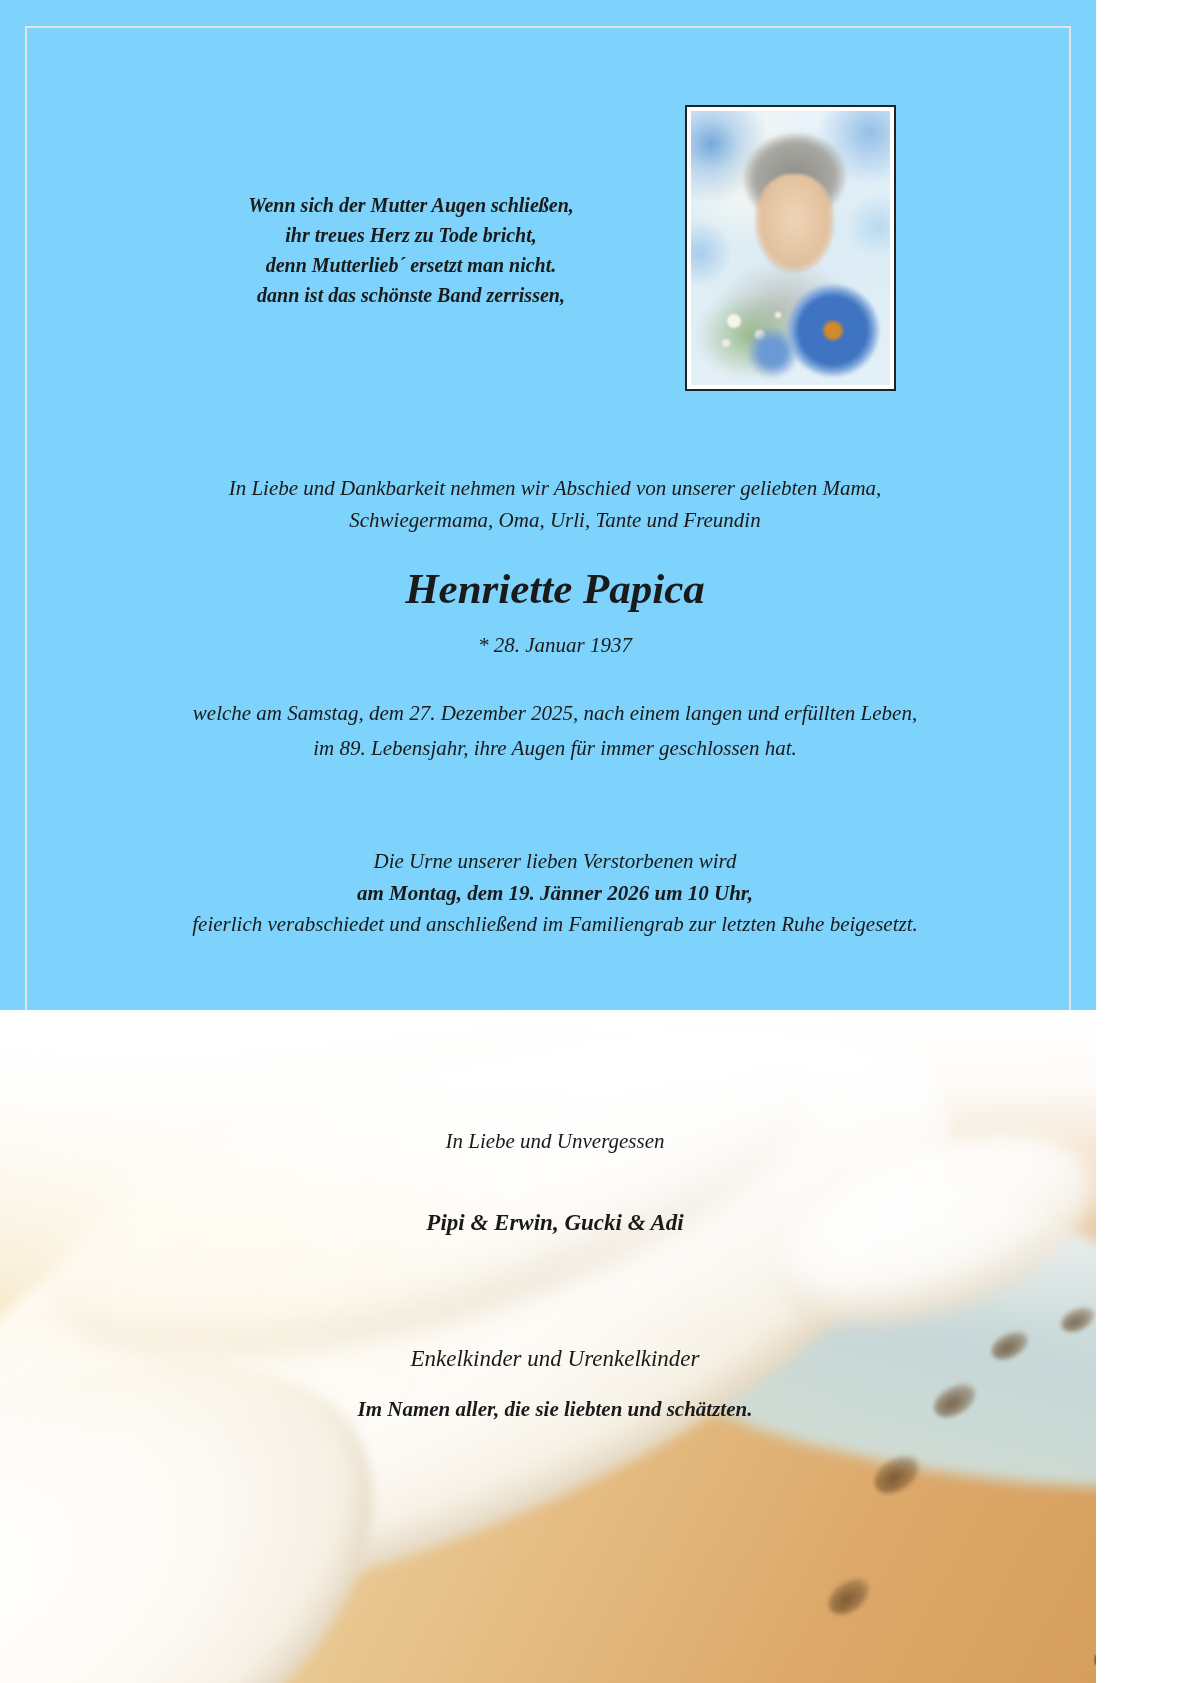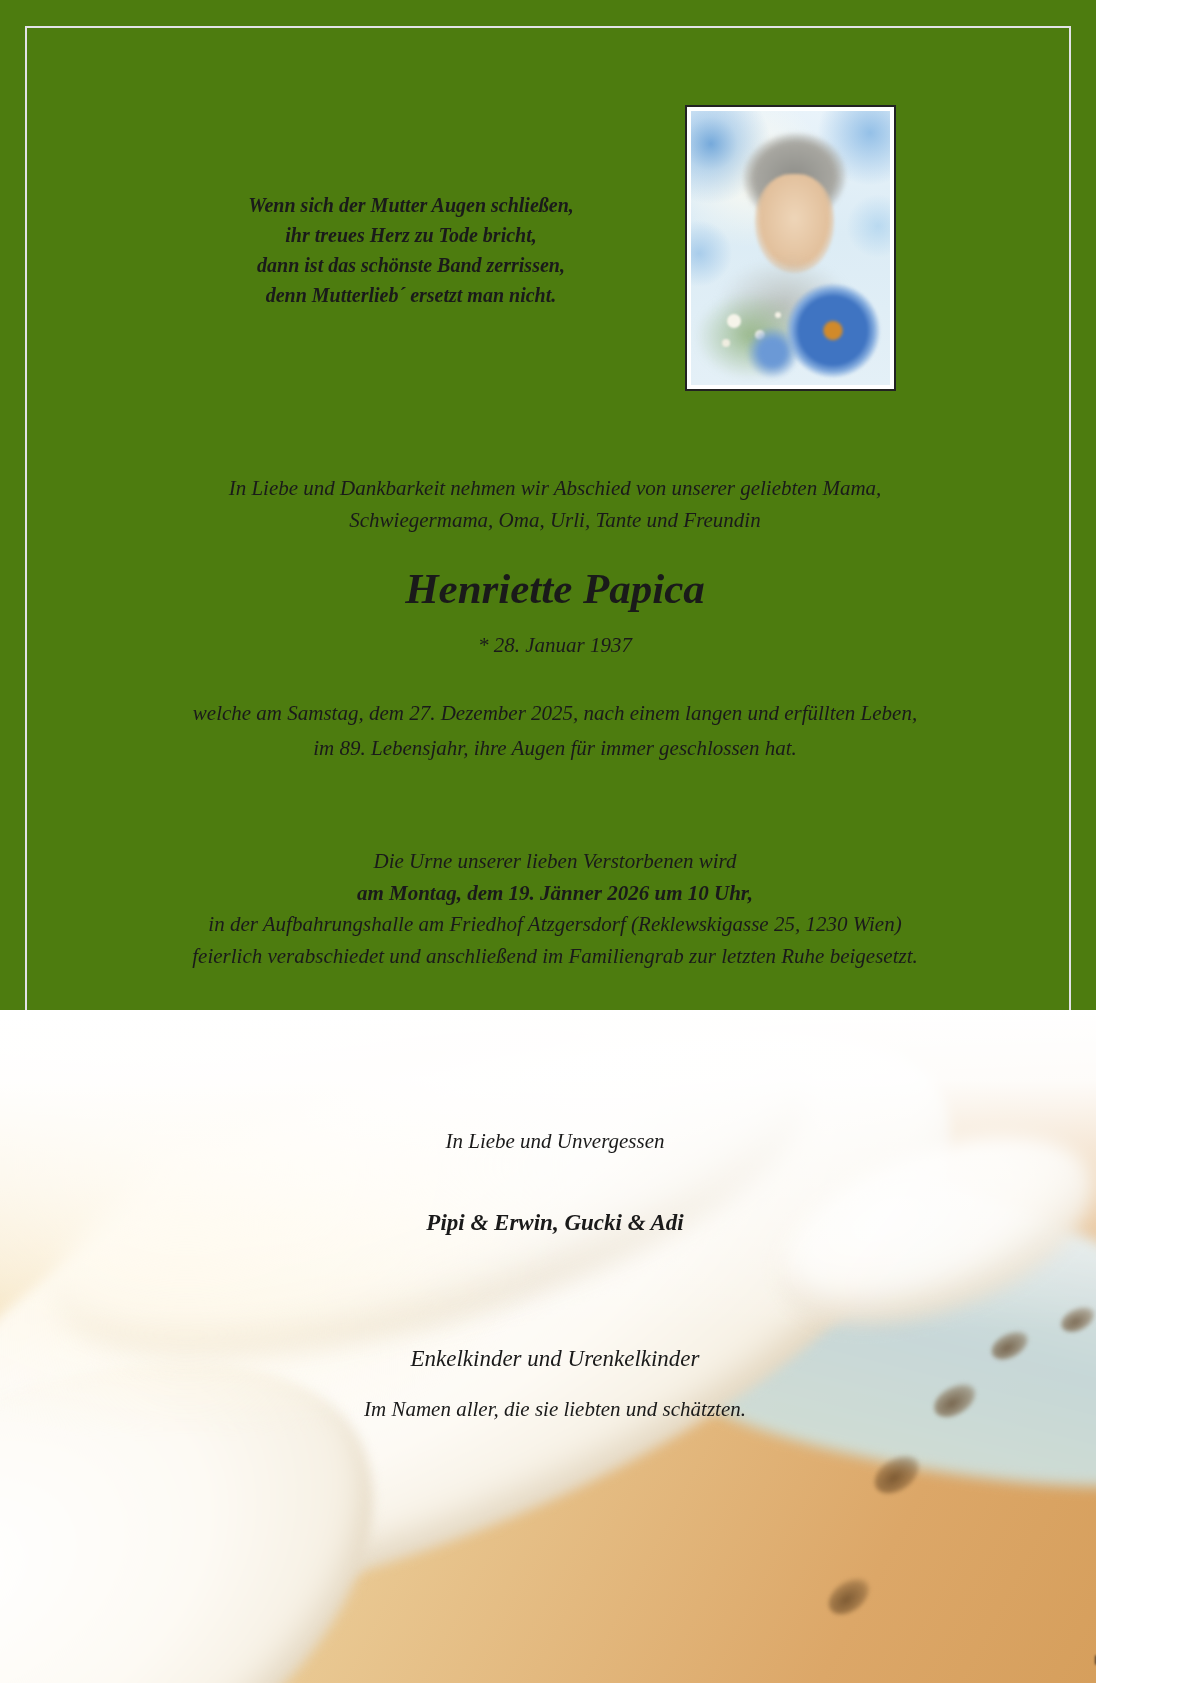--- a/index.html
+++ b/index.html
@@ -1,17 +1,17 @@
 <!DOCTYPE html>
 <html><head>
 <meta charset="utf-8">
 <style>
   html,body { margin:0; padding:0; background:#ffffff; }
   .page {
-    position:relative; width:1096px; height:1683px; background:#4d7c0f;
+    position:relative; width:1096px; height:1683px; background:#7dd3fc;
     overflow:hidden; font-family:"Liberation Serif", serif; color:#1a1a1a;
   }
   .frame {
     position:absolute; left:25px; top:26px; right:25px; bottom:25px;
     border:2px solid #e3e3e7; z-index:0; pointer-events:none;
   }
   
   .beach {
     position:absolute; left:0; top:1010px; width:1190px; height:673px; z-index:1;
     overflow:hidden;
@@ -90,21 +90,21 @@
   .intro { top:472px; font-size:21px; line-height:32px; }
   .name  { top:564px; font-size:43px; font-weight:bold; }
   .birth { top:633px; font-size:21px; }
   .notice { top:696px; font-size:21px; line-height:35px; }
   .funeral { top:846px; font-size:21px; line-height:31.5px; }
   .funeral .b { font-weight:bold; }
   .closing { top:1129px; font-size:21px; }
   .children { top:1210px; font-size:23px; font-weight:bold; }
   .caption { top:1243px; font-size:17px; }
   .grand { top:1346px; font-size:23px; font-weight:normal; }
-  .inname { top:1397px; font-size:21px; }
+  .inname { top:1397px; font-size:21px;font-weight:bold; }
   .placedate { top:1542px; font-size:21px; }
   .footer { top:1623px; font-size:14.5px; }
 </style>
 </head>
 <body>
 
 <div class="page">
 
   <div class="frame"></div>
 
@@ -133,41 +133,40 @@
       <div class="pa-greens"></div>
       <div class="pa-whiteflowers"></div>
       <div class="pa-flower2"></div>
       <div class="pa-flower"></div>
     </div>
   </div>
 
   <div class="txt poem">
     <div>Wenn sich der Mutter Augen schließen,</div>
     <div>ihr treues Herz zu Tode bricht,</div>
+    <div>denn Mutterlieb´ ersetzt man nicht.</div>
     <div>dann ist das schönste Band zerrissen,</div>
-    <div>denn Mutterlieb´ ersetzt man nicht.</div>
   </div>
 
   <div class="txt col name">Henriette Papica</div>
 
   <div class="txt col intro">
     <div>In Liebe und Dankbarkeit nehmen wir Abschied von unserer geliebten Mama,</div>
     <div>Schwiegermama, Oma, Urli, Tante und Freundin</div>
   </div>
   <div class="txt col birth">* 28. Januar 1937</div>
 
   <div class="txt col notice">
     <div>welche am Samstag, dem 27. Dezember 2025, nach einem langen und erfüllten Leben,</div>
     <div>im 89. Lebensjahr, ihre Augen für immer geschlossen hat.</div>
   </div>
 
   <div class="txt col funeral">
     <div>Die Urne unserer lieben Verstorbenen wird</div>
     <div class="b">am Montag, dem 19. Jänner 2026 um 10 Uhr,</div>
-    <div>in der Aufbahrungshalle am Friedhof Atzgersdorf (Reklewskigasse 25, 1230 Wien)</div>
     <div>feierlich verabschiedet und anschließend im Familiengrab zur letzten Ruhe beigesetzt.</div>
   </div>
 
   <div class="txt col closing">In Liebe und Unvergessen</div>
   <div class="txt col children">Pipi &amp; Erwin, Gucki &amp; Adi</div>
   <div class="txt col grand">Enkelkinder und Urenkelkinder</div>
   <div class="txt col inname">Im Namen aller, die sie liebten und schätzten.</div>
 
 
 </div>

